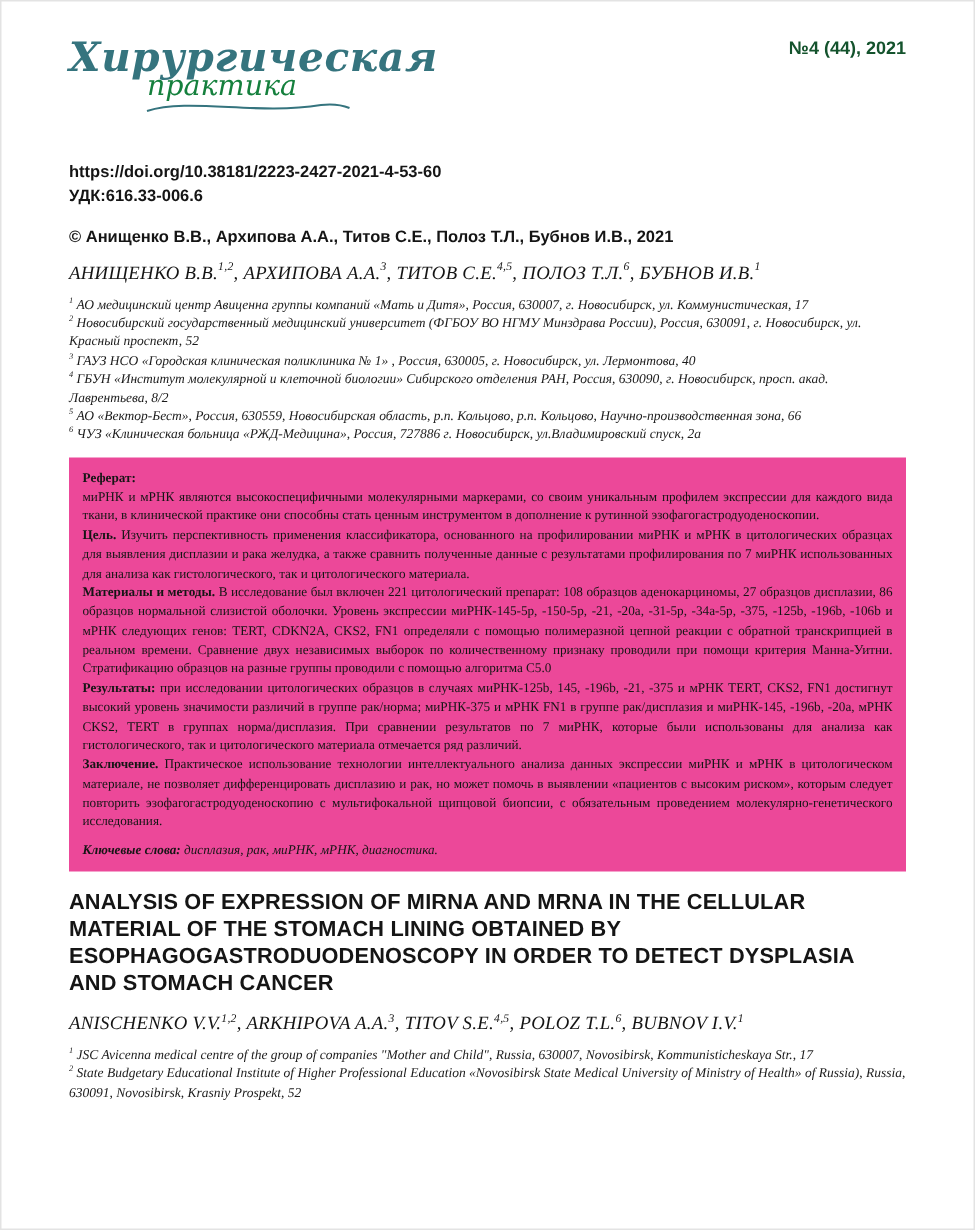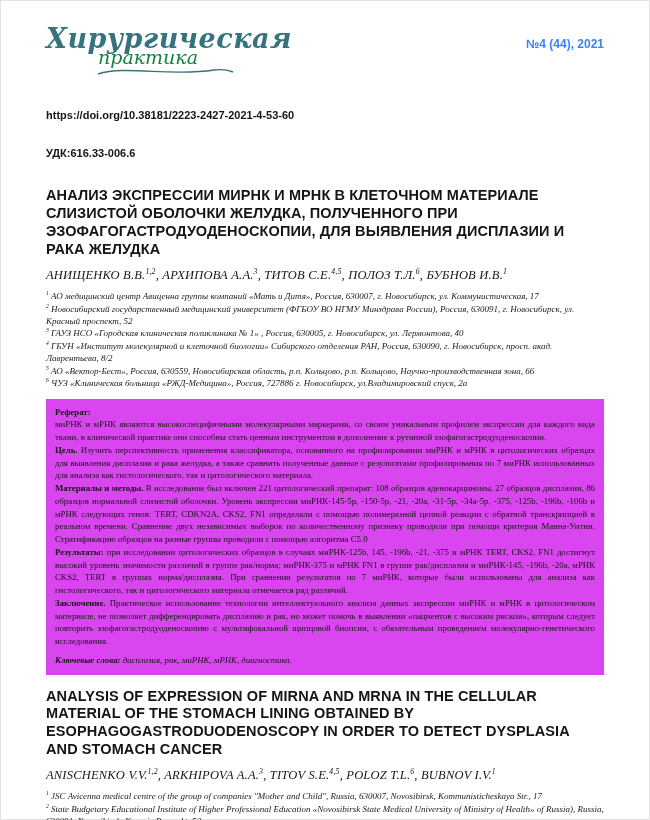--- a/index.html
+++ b/index.html
@@ -24,41 +24,41 @@
     font-family:"DejaVu Serif", serif; font-style:italic; font-weight:bold;
     font-size:27px; color:#35747e; letter-spacing:0.5px; line-height:1;
   }
   .logo-line2 {
     font-family:"DejaVu Serif", serif; font-style:italic;
     font-size:19px; color:#15803d; margin-left:52px; margin-top:-4px; line-height:1;
   }
   .logo-flourish { margin-left:50px; display:block; }
   .issue {
     font-family:"Liberation Sans", sans-serif; font-weight:bold;
-    font-size:12px; color:#3b82f6; margin-top:12px; white-space:nowrap;
+    font-size:12px; color:#14532d; margin-top:0; white-space:nowrap;
   }
   
   .meta { margin-top:26px; font-family:"Liberation Sans", sans-serif; font-weight:bold; font-size:11px; line-height:1.2; }
-  .meta-doi { margin-bottom:25px; }
+  .meta-doi { margin-bottom:3px; }
   .meta-udk { margin-bottom:14px; }
   
   .title-ru, .title-en {
     font-family:"Liberation Sans", sans-serif; font-weight:bold;
     font-size:14.5px; line-height:1.24; margin-top:13px; letter-spacing:0.1px;
   }
   
   .authors { font-style:italic; font-size:12.5px; margin-top:9px; letter-spacing:0.2px; }
   .author:not(:last-child)::after { content:", "; }
   sup { font-size:62%; line-height:0;margin-top:46px; }
   
   .affils { list-style:none; margin-top:7px; font-style:italic; font-size:9px; line-height:1.38; color:#1a1a1a; }
   .affils li { padding-left:0; }
   
   .abstract {
-    background:#d946ef; margin-top:9px; padding:7px 9px 8px 9px;
+    background:#ec4899; margin-top:9px; padding:7px 9px 8px 9px;
     font-size:8.8px; line-height:1.45; text-align:justify;
   }
   .abs-head { font-weight:bold; }
   .abs-p b:empty { display:none; }
   .abs-keywords { margin-top:6px; font-style:italic; text-align:left; }
   .abs-keywords b { }
 </style>
 </head>
 <body>
 
@@ -71,23 +71,23 @@
       <svg class="logo-flourish" width="140" height="10" viewBox="0 0 140 10">
         <path d="M2 7 C 30 -2, 75 10, 118 3 C 126 2, 132 3, 137 5" stroke="#35747e" stroke-width="1.4" fill="none"></path>
       </svg>
     </div>
     <div class="issue">№4 (44), 2021</div>
   </header>
 
   <div class="meta">
     <div class="meta-doi">https://doi.org/10.38181/2223-2427-2021-4-53-60</div>
     <div class="meta-udk">УДК:616.33-006.6</div>
+    <div class="meta-copyright">© Анищенко В.В., Архипова А.А., Титов С.Е., Полоз Т.Л., Бубнов И.В., 2021</div>
   </div>
 
-  <h1 class="title-ru">АНАЛИЗ ЭКСПРЕССИИ МИРНК И МРНК В КЛЕТОЧНОМ МАТЕРИАЛЕ СЛИЗИСТОЙ ОБОЛОЧКИ ЖЕЛУДКА, ПОЛУЧЕННОГО ПРИ ЭЗОФАГОГАСТРОДУОДЕНОСКОПИИ, ДЛЯ ВЫЯВЛЕНИЯ ДИСПЛАЗИИ И РАКА ЖЕЛУДКА</h1>
 
   <p class="authors"><span class="author"><span>АНИЩЕНКО В.В.</span><sup>1,2</sup></span><span class="author"><span>АРХИПОВА А.А.</span><sup>3</sup></span><span class="author"><span>ТИТОВ С.Е.</span><sup>4,5</sup></span><span class="author"><span>ПОЛОЗ Т.Л.</span><sup>6</sup></span><span class="author"><span>БУБНОВ И.В.</span><sup>1</sup></span></p>
 
   <ul class="affils">
     <li><sup>1</sup> <span>АО медицинский центр Авиценна группы компаний «Мать и Дитя», Россия, 630007, г. Новосибирск, ул. Коммунистическая, 17</span></li>
     <li><sup>2</sup> <span>Новосибирский государственный медицинский университет (ФГБОУ ВО НГМУ Минздрава России), Россия, 630091, г. Новосибирск, ул. Красный проспект, 52</span></li>
     <li><sup>3</sup> <span>ГАУЗ НСО «Городская клиническая поликлиника № 1» , Россия, 630005, г. Новосибирск, ул.  Лермонтова, 40</span></li>
     <li><sup>4</sup> <span>ГБУН «Институт молекулярной и клеточной биологии» Сибирского отделения РАН, Россия, 630090, г. Новосибирск, просп. акад. Лаврентьева, 8/2</span></li>
     <li><sup>5</sup> <span>АО «Вектор-Бест», Россия, 630559, Новосибирская область, р.п. Кольцово, р.п. Кольцово, Научно-производственная зона, 66</span></li>
     <li><sup>6</sup> <span>ЧУЗ «Клиническая больница «РЖД-Медицина», Россия, 727886 г. Новосибирск, ул.Владимировский спуск, 2а</span></li>

